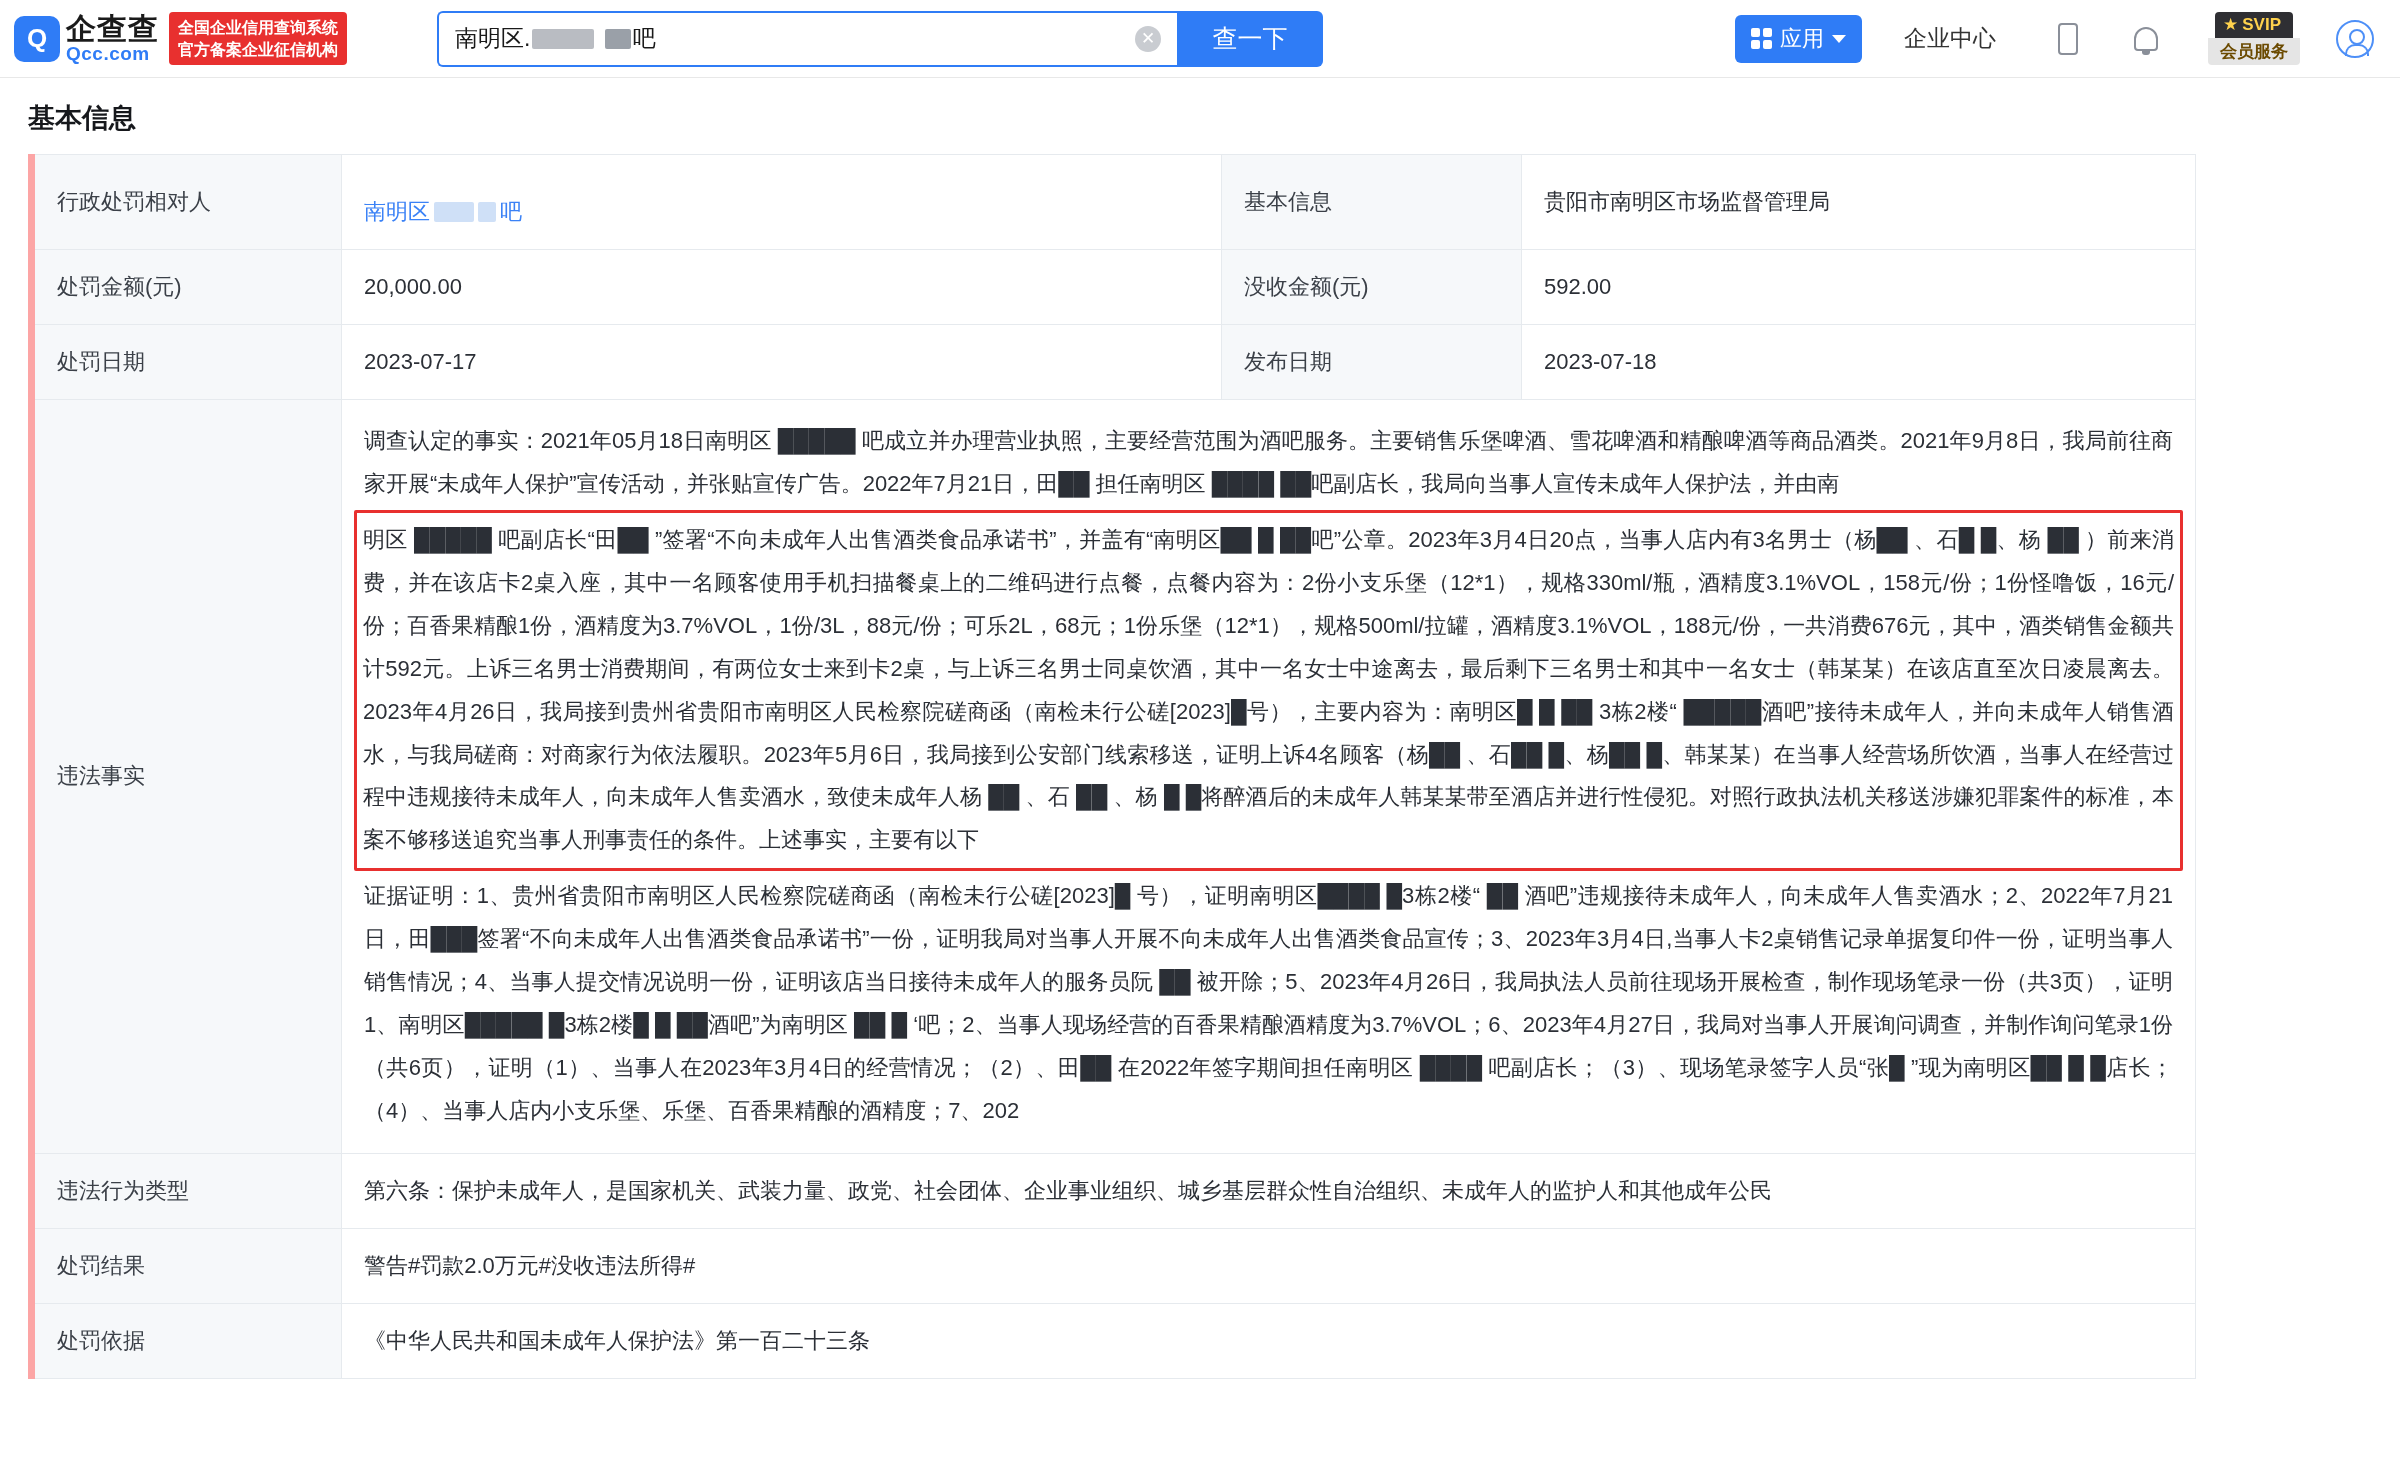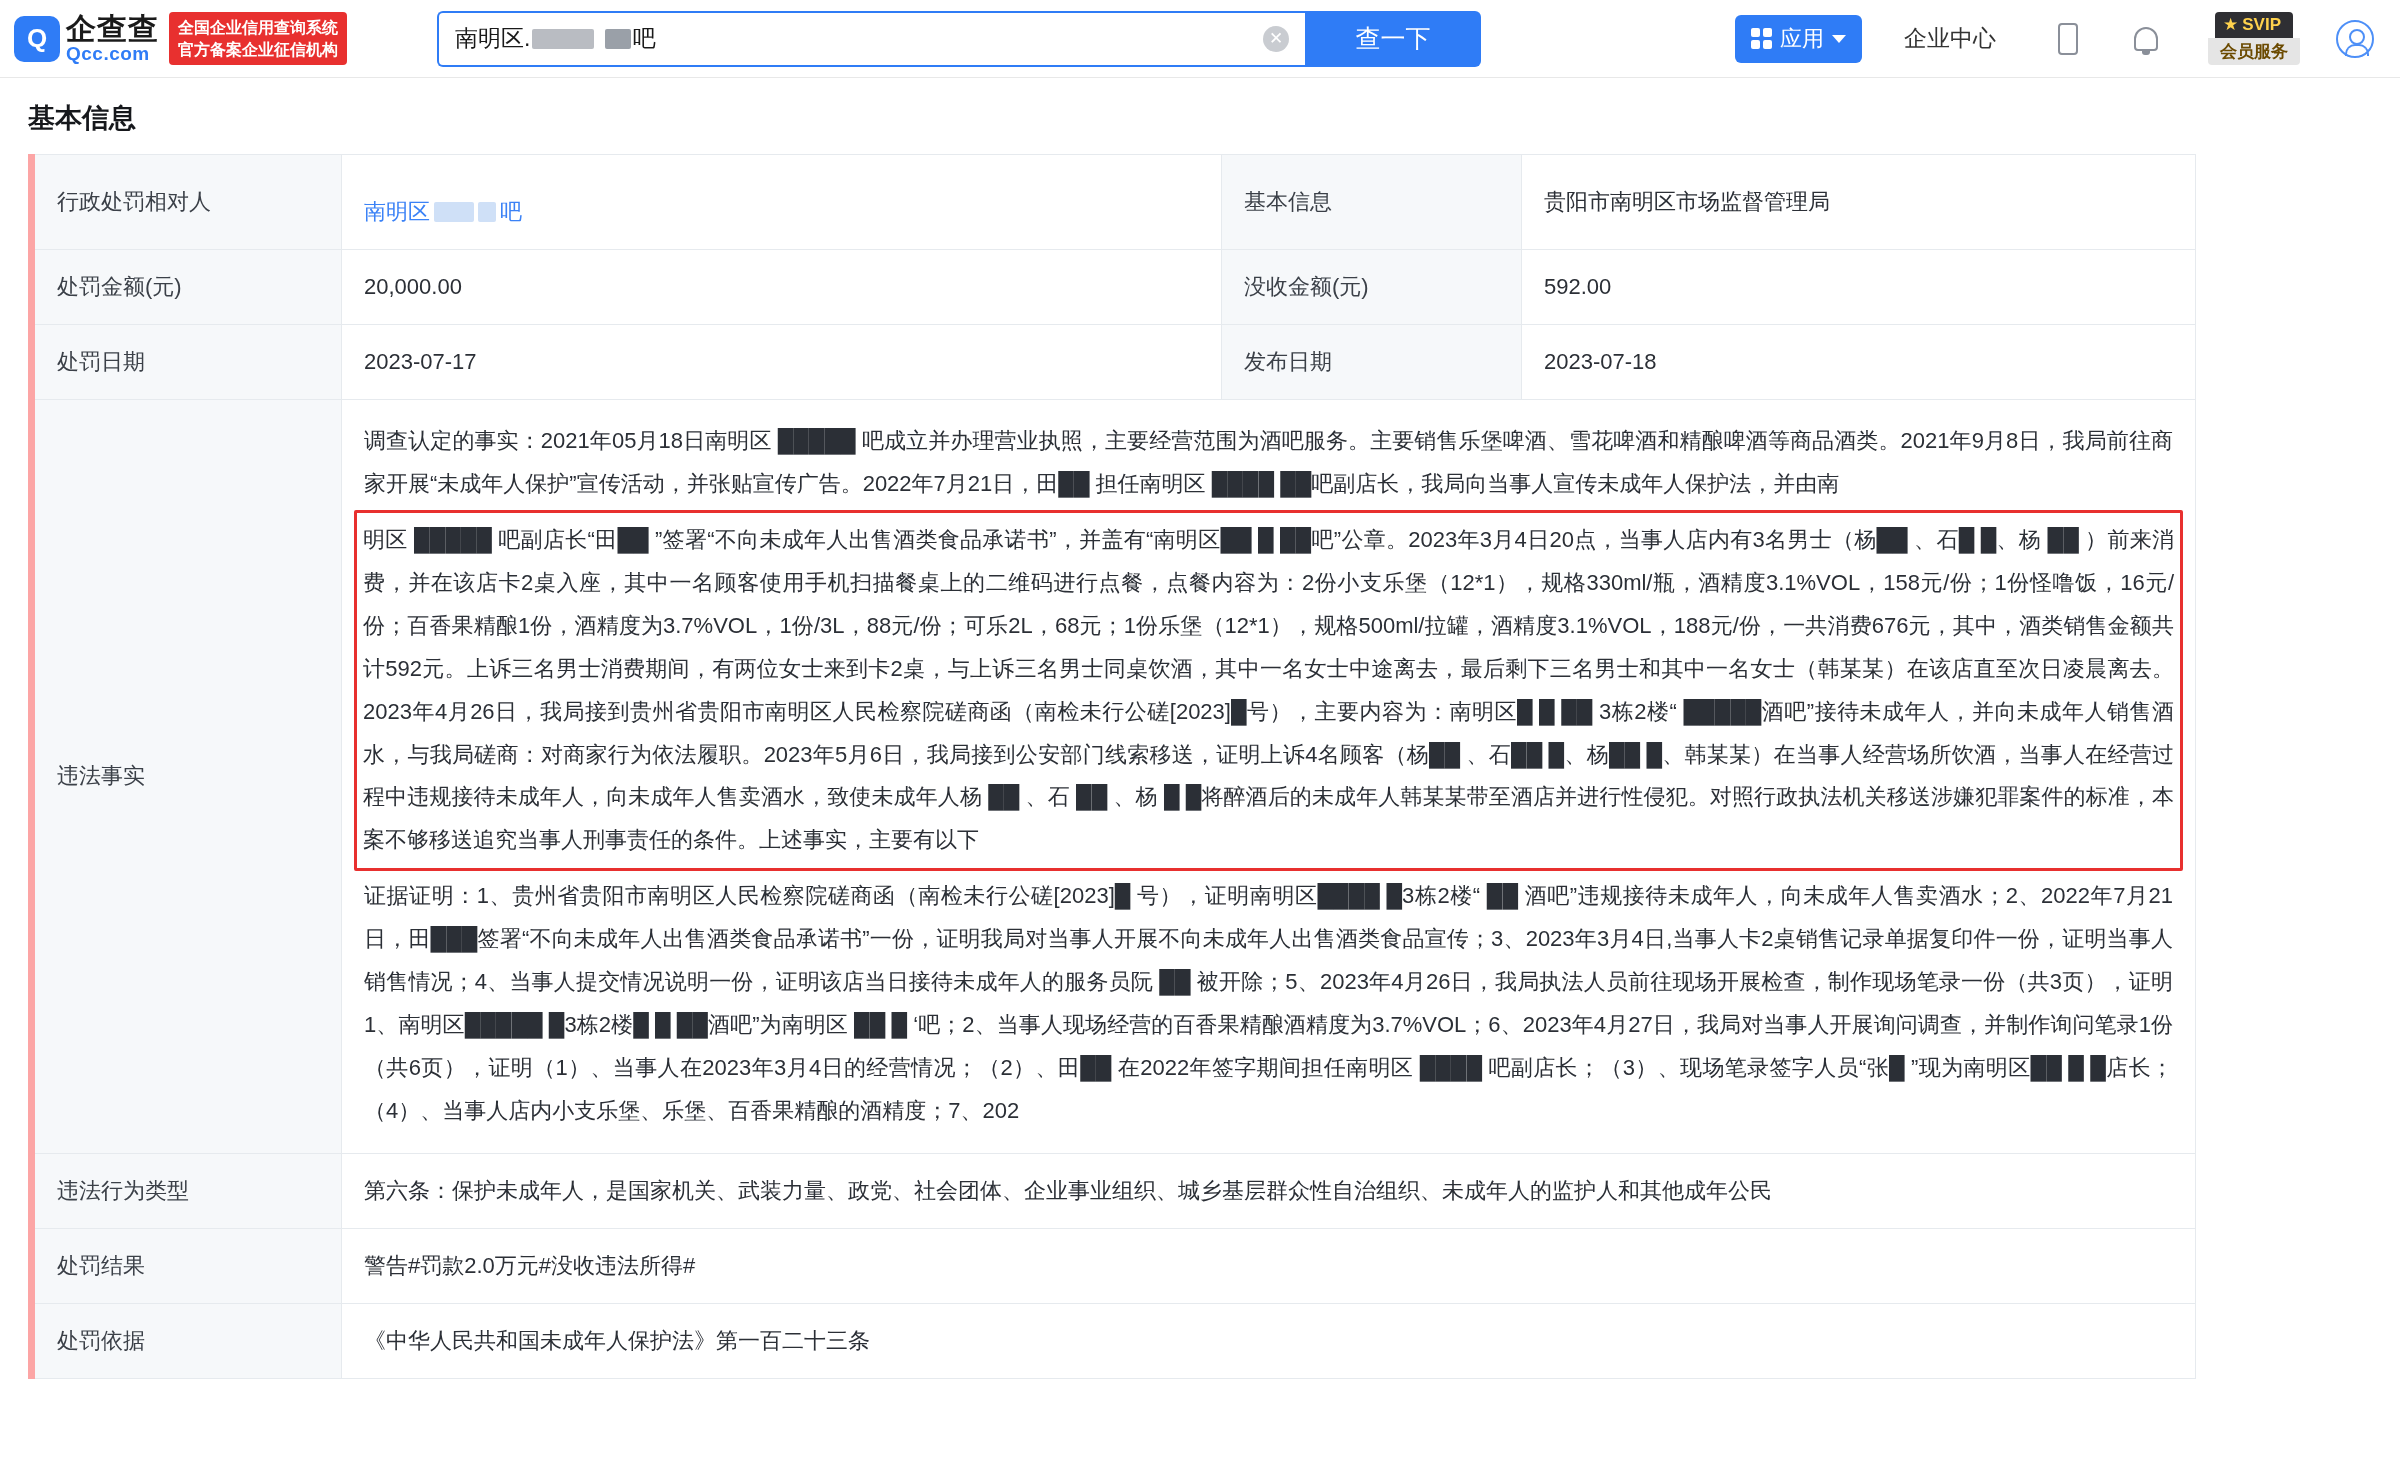--- a/index.html
+++ b/index.html
@@ -42,21 +42,21 @@
     text-align: center;
     font-weight: bold;
   }
   .search-wrap {
     margin-left: 90px;
     display: flex;
     align-items: center;
     flex: 0 0 auto;
   }
   .search-box {
-    width: 868px; height: 56px;
+    width: 740px; height: 56px;
     border: 2px solid #2f7cf6;
     border-right: none;
     border-radius: 6px 0 0 6px;
     display: flex; align-items: center;
     padding: 0 16px;
     background: #fff;
   }
   .search-text {
     font-size: 23px; color: #1a1a1a; flex: 1;
     white-space: nowrap; overflow: hidden;
@@ -71,21 +71,21 @@
   }
   .redact.dark { background: #9aa0a8; }
   .clear-icon {
     width: 26px; height: 26px; border-radius: 50%;
     background: #c9ccd1; color: #fff;
     display: flex; align-items: center; justify-content: center;
     font-size: 17px; line-height: 1; cursor: pointer;
     flex: 0 0 auto;
   }
   .search-btn {
-    height: 56px; width: 176px;
+    height: 56px; width: 146px;
     background: #2f7cf6; color: #fff;
     border: none; border-radius: 0 6px 6px 0;
     font-size: 25px; cursor: pointer;
     font-family: inherit;
   }
   .header-right {
     margin-left: auto;
     display: flex; align-items: center; gap: 16px;
   }
   .apps-btn {

